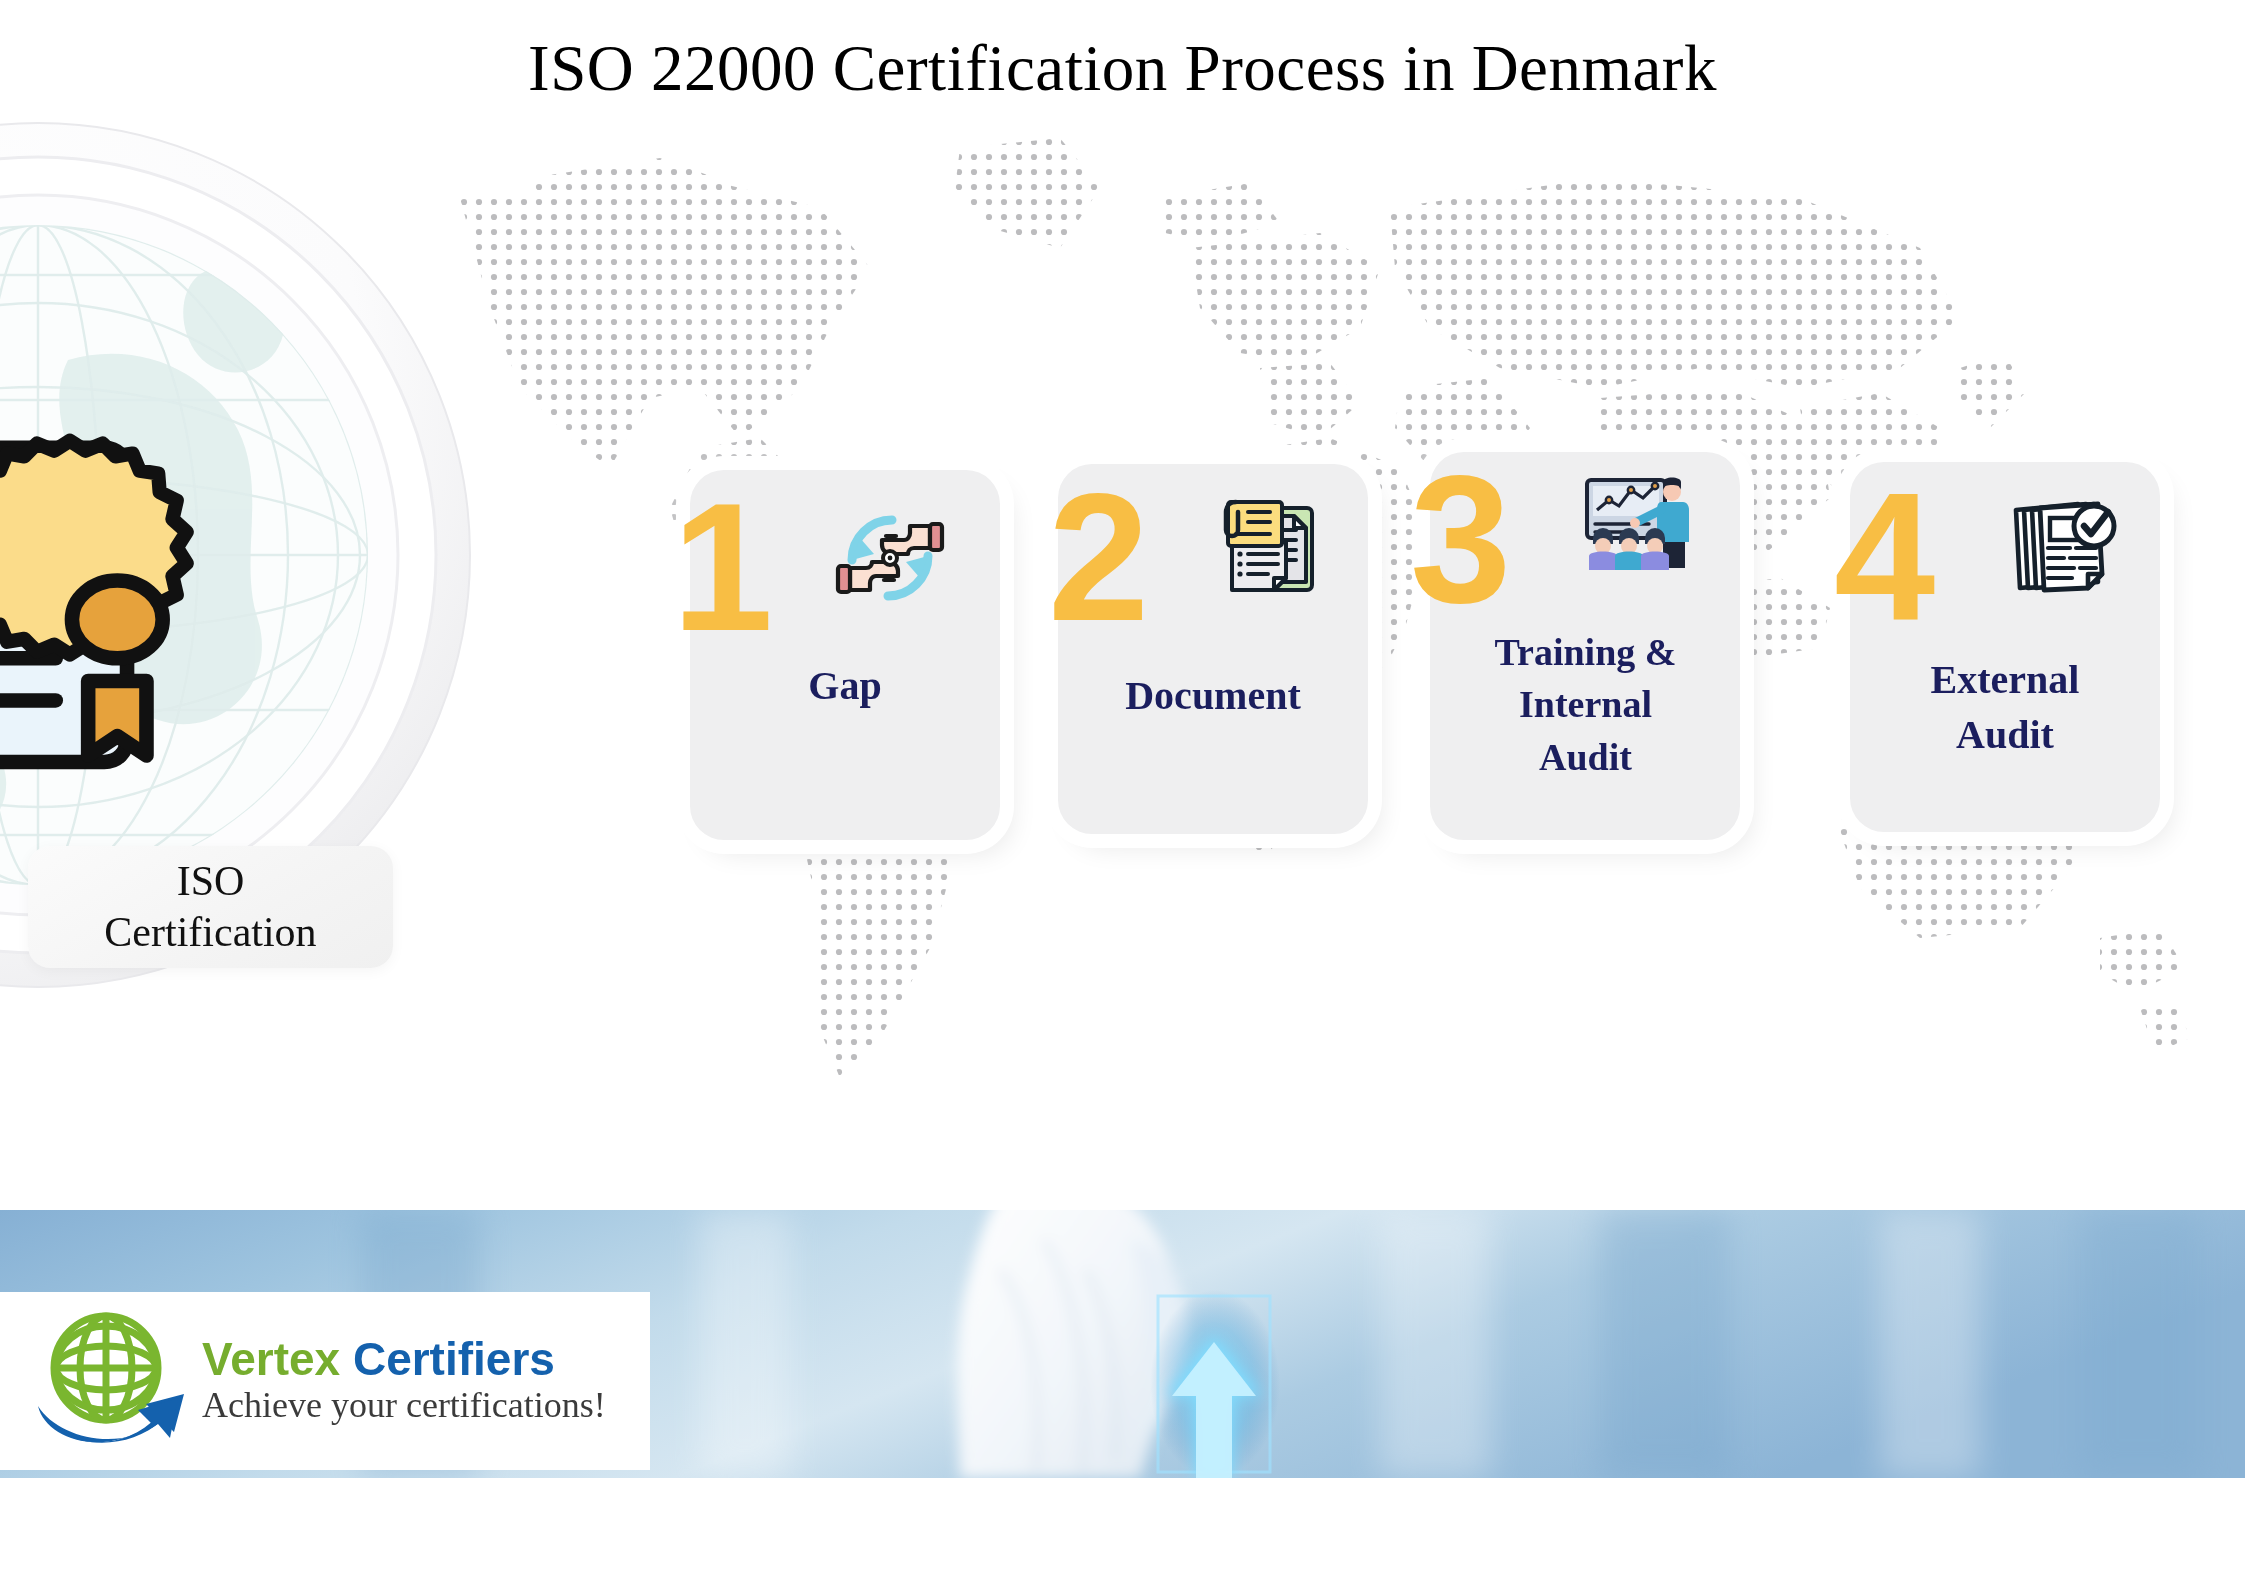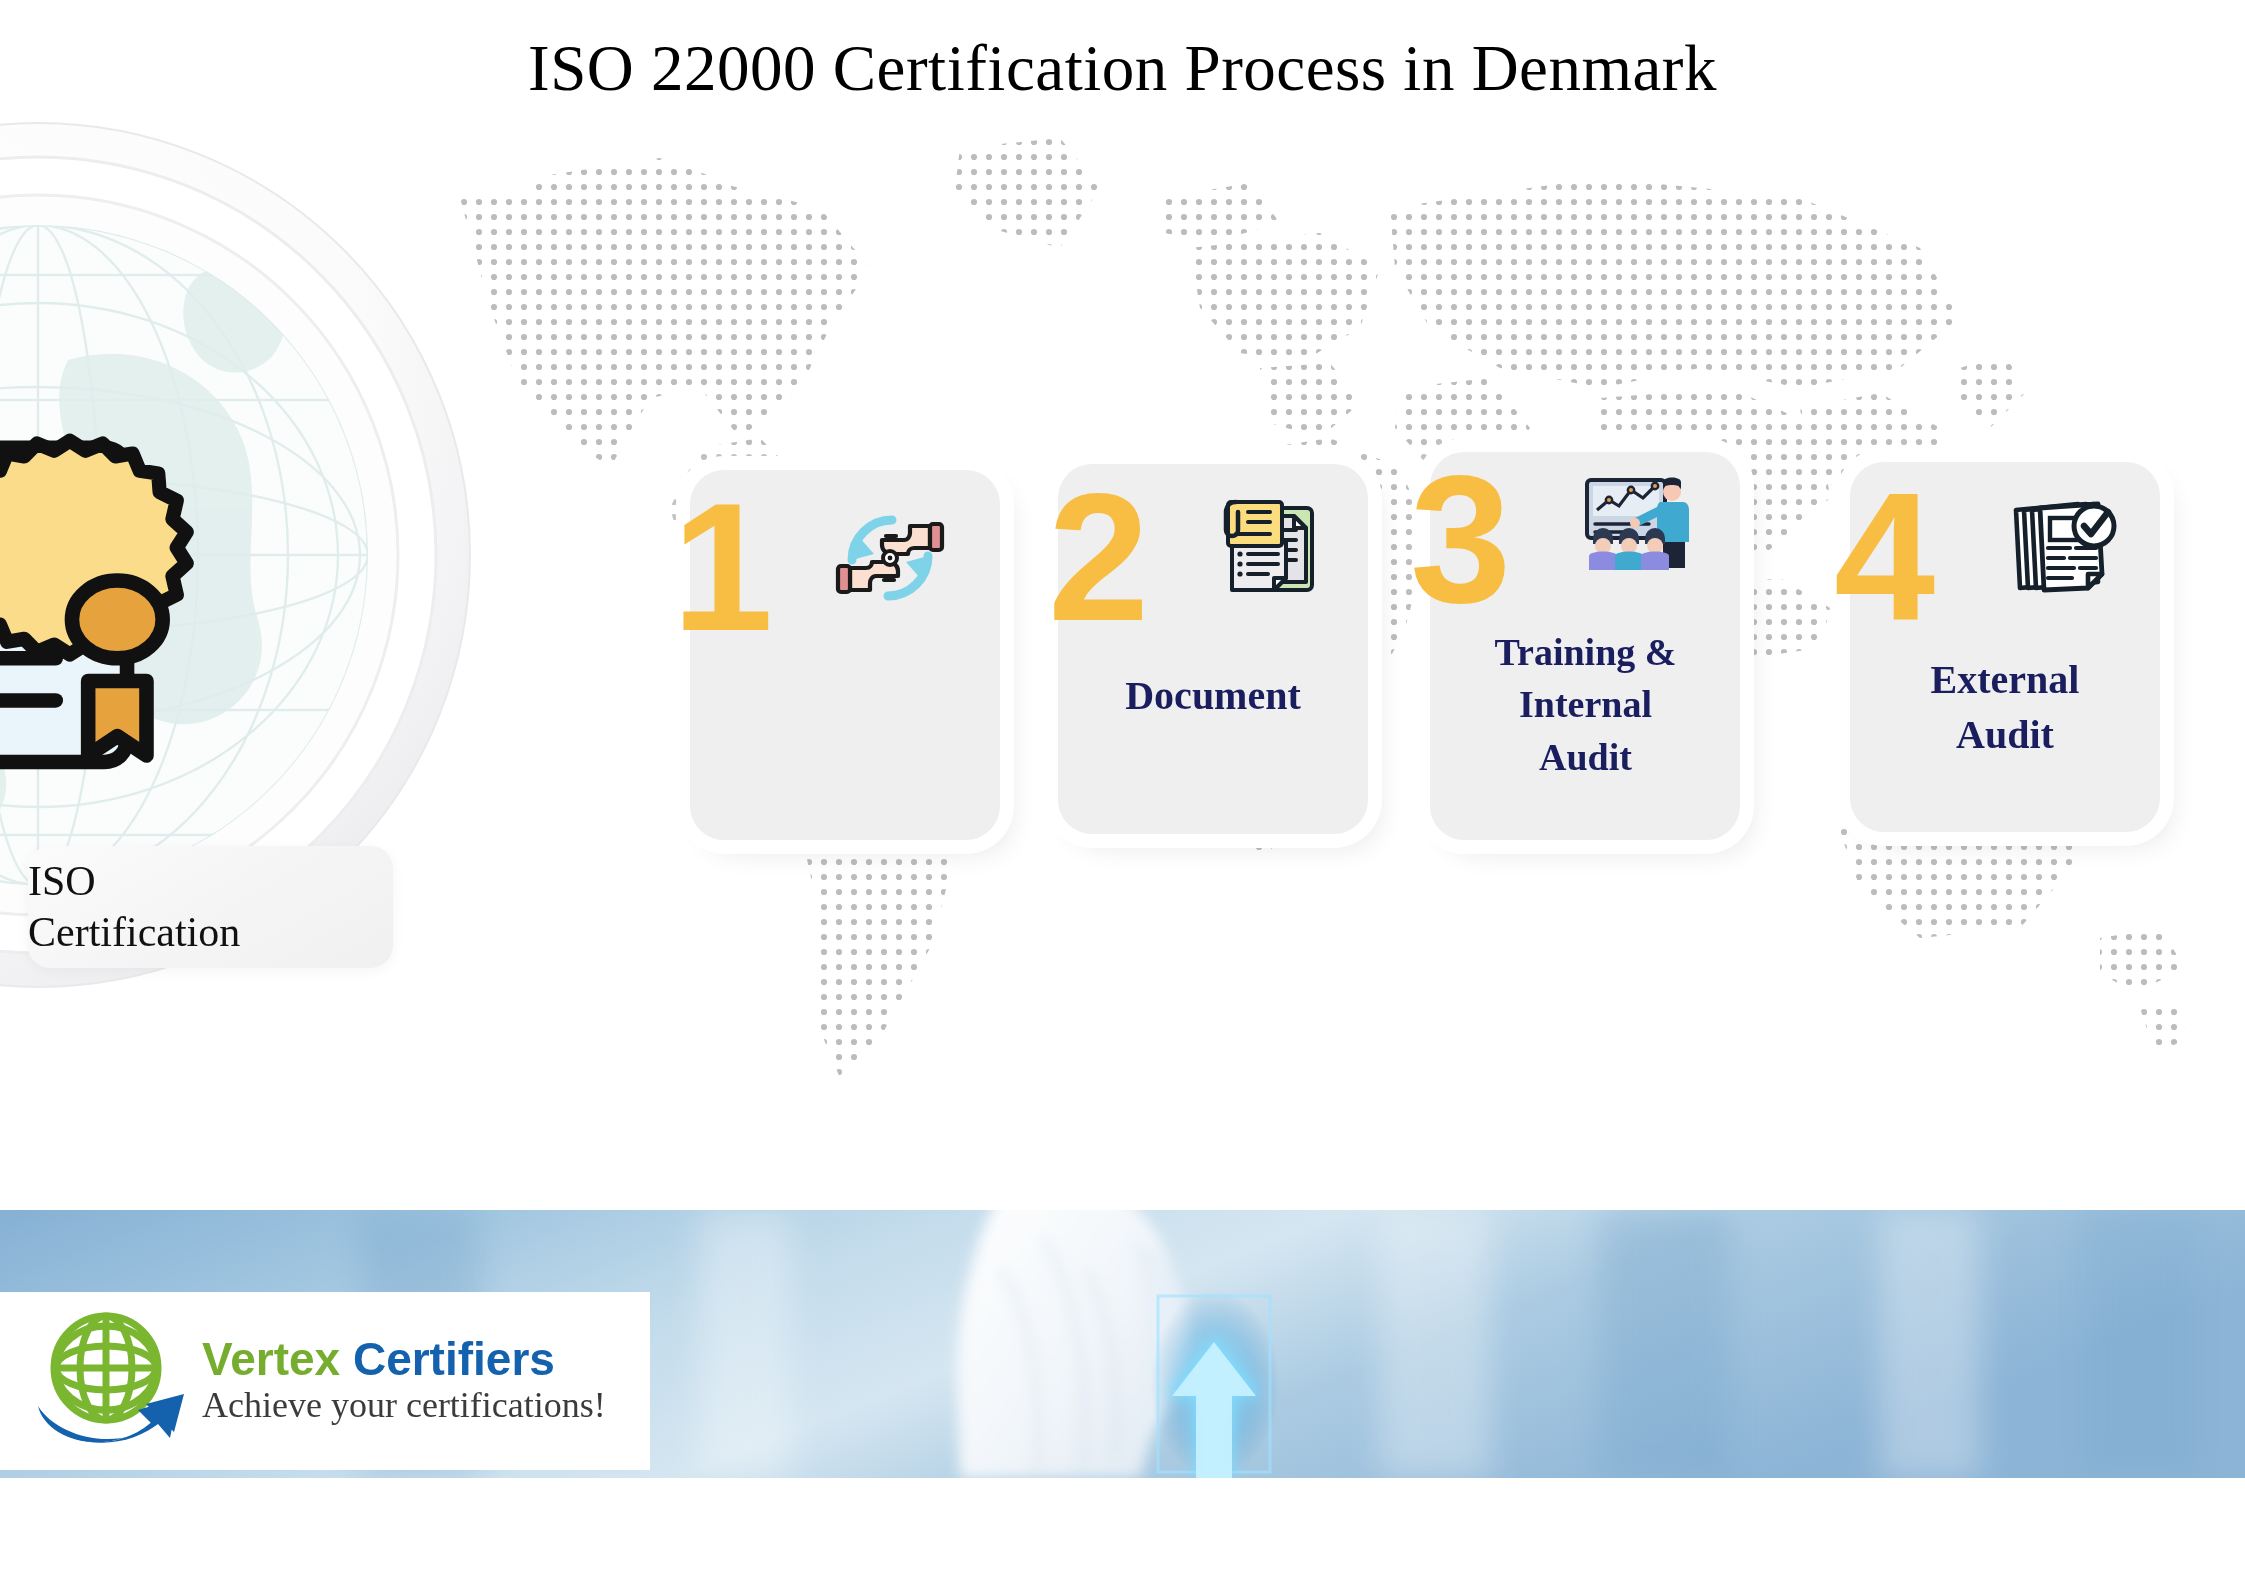--- a/index.html
+++ b/index.html
@@ -81,21 +81,21 @@
     position: absolute;
     left: 290px;
     top: 826px;
     width: 365px;
     height: 122px;
     border-radius: 22px;
     background: linear-gradient(150deg,#fbfbfb 0%, #f4f4f4 60%, #f0f0f0 100%);
     box-shadow: 0 3px 14px rgba(0,0,0,0.045);
     display: flex;
     flex-direction: column;
-    align-items: flex-start;
+    align-items: center;
     justify-content: center;
     z-index: 14;
   }
   .globe-label span {
     font-family: "Liberation Serif", "DejaVu Serif", serif;
     font-size: 42px;
     color: #111111;
     line-height: 1.22;
   }
 
@@ -426,20 +426,21 @@
                        C40,70 42,67 42,64 L58,64 C64,64 68,68 68,73 Z" fill="#fbe0d2"></path>
               <rect x="8" y="68" width="12" height="26" rx="3" fill="#e08f92"></rect>
               <line x1="54" y1="82" x2="64" y2="82"></line>
             </g>
 
             <circle cx="60" cy="60" r="7" fill="#ffffff" stroke="#1a1a1a" stroke-width="4"></circle>
             <circle cx="60" cy="60" r="2.4" fill="#1a1a1a"></circle>
           </svg>
         </div>
         <div class="card-label">
+          <div>Gap</div>
         </div>
       </div>
 
       <div class="card" id="card-2">
         <div class="card-head">
           <div class="card-num">2</div>
           <svg class="card-icon" viewBox="0 0 120 120">
 
             <rect x="44" y="22" width="60" height="82" rx="5" fill="#c9e6b3" stroke="#15202b" stroke-width="4"></rect>
 

